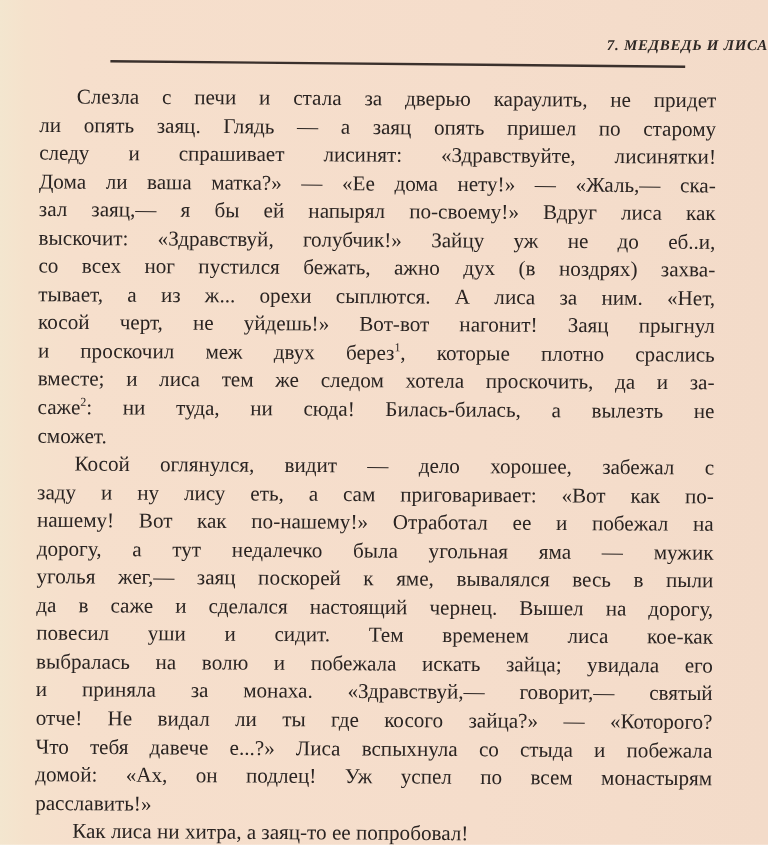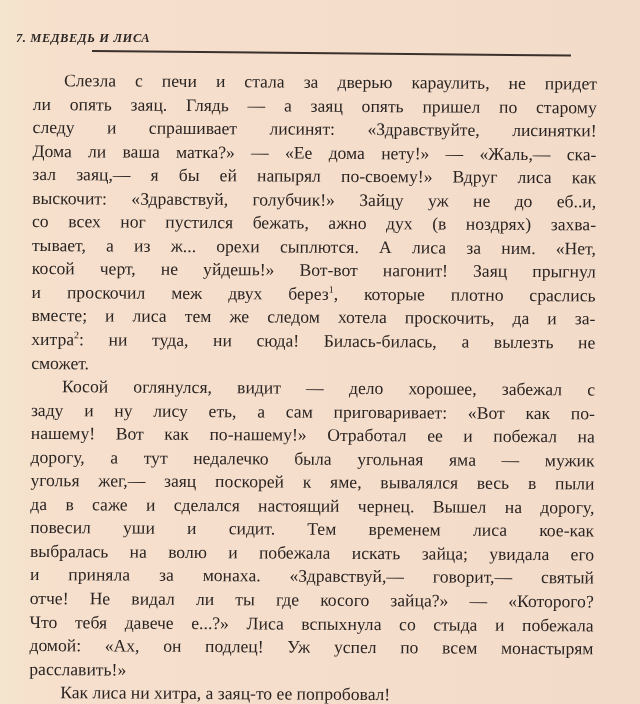--- a/index.html
+++ b/index.html
@@ -6,24 +6,24 @@
     body {
       width: 640px; height: 704px; overflow: hidden;
       background: linear-gradient(90deg, #f3e6cf 0px, #f5e2cc 22px, #f6dfcc 60px, #f5ddcb 400px, #f3dbc9 640px);
       position: relative;
       font-family: "Liberation Serif", "DejaVu Serif", serif;
       color: #2a2422;
     }
     .page { position: absolute; left: 0; top: 0; width: 640px; height: 704px; }
     .running-head {
       position: absolute; left: 0; width: 640px; top: 31px;
-      text-align: left;
+      text-align: right;
       font-size: 12.5px; font-weight: bold; font-style: italic;
       letter-spacing: 0.6px; color: #2e2825;
-      padding-left: 16px; box-sizing: border-box;
+      padding-left: 29px; box-sizing: border-box;
     }
     .head-rule {
       position: absolute; left: 92px; top: 50px; width: 479px; height: 0;
       border-top: 2px solid #3a302c;
       transform: rotate(0.55deg); transform-origin: left center;
     }
     .body-text {
       position: absolute; left: 33px; top: 69px; width: 564px;
       font-size: 17.6px; line-height: 23.55px;
       transform: rotate(0.35deg); transform-origin: left top;
@@ -51,21 +51,21 @@
     <span class="line">ли опять заяц. Глядь — а заяц опять пришел по старому</span>
     <span class="line">следу и спрашивает лисинят: «Здравствуйте, лисинятки!</span>
     <span class="line">Дома ли ваша матка?» — «Ее дома нету!» — «Жаль,— ска-</span>
     <span class="line">зал заяц,— я бы ей напырял по-своему!» Вдруг лиса как</span>
     <span class="line">выскочит: «Здравствуй, голубчик!» Зайцу уж не до еб..и,</span>
     <span class="line">со всех ног пустился бежать, ажно дух (в ноздрях) захва-</span>
     <span class="line">тывает, а из ж... орехи сыплются. А лиса за ним. «Нет,</span>
     <span class="line">косой черт, не уйдешь!» Вот-вот нагонит! Заяц прыгнул</span>
     <span class="line"><span>и проскочил меж двух берез</span><sup>1</sup><span>, которые плотно сраслись</span></span>
     <span class="line">вместе; и лиса тем же следом хотела проскочить, да и за-</span>
-    <span class="line"><span>хитра</span><sup>2</sup><span>: ни туда, ни сюда! Билась-билась, а вылезть не</span></span>
+    <span class="line"><span>саже</span><sup>2</sup><span>: ни туда, ни сюда! Билась-билась, а вылезть не</span></span>
     <span class="line last">сможет.</span>
 
     <span class="line indent">Косой оглянулся, видит — дело хорошее, забежал с</span>
     <span class="line">заду и ну лису еть, а сам приговаривает: «Вот как по-</span>
     <span class="line">нашему! Вот как по-нашему!» Отработал ее и побежал на</span>
     <span class="line">дорогу, а тут недалечко была угольная яма — мужик</span>
     <span class="line">уголья жег,— заяц поскорей к яме, вывалялся весь в пыли</span>
     <span class="line">да в саже и сделался настоящий чернец. Вышел на дорогу,</span>
     <span class="line">повесил уши и сидит. Тем временем лиса кое-как</span>
     <span class="line">выбралась на волю и побежала искать зайца; увидала его</span>

